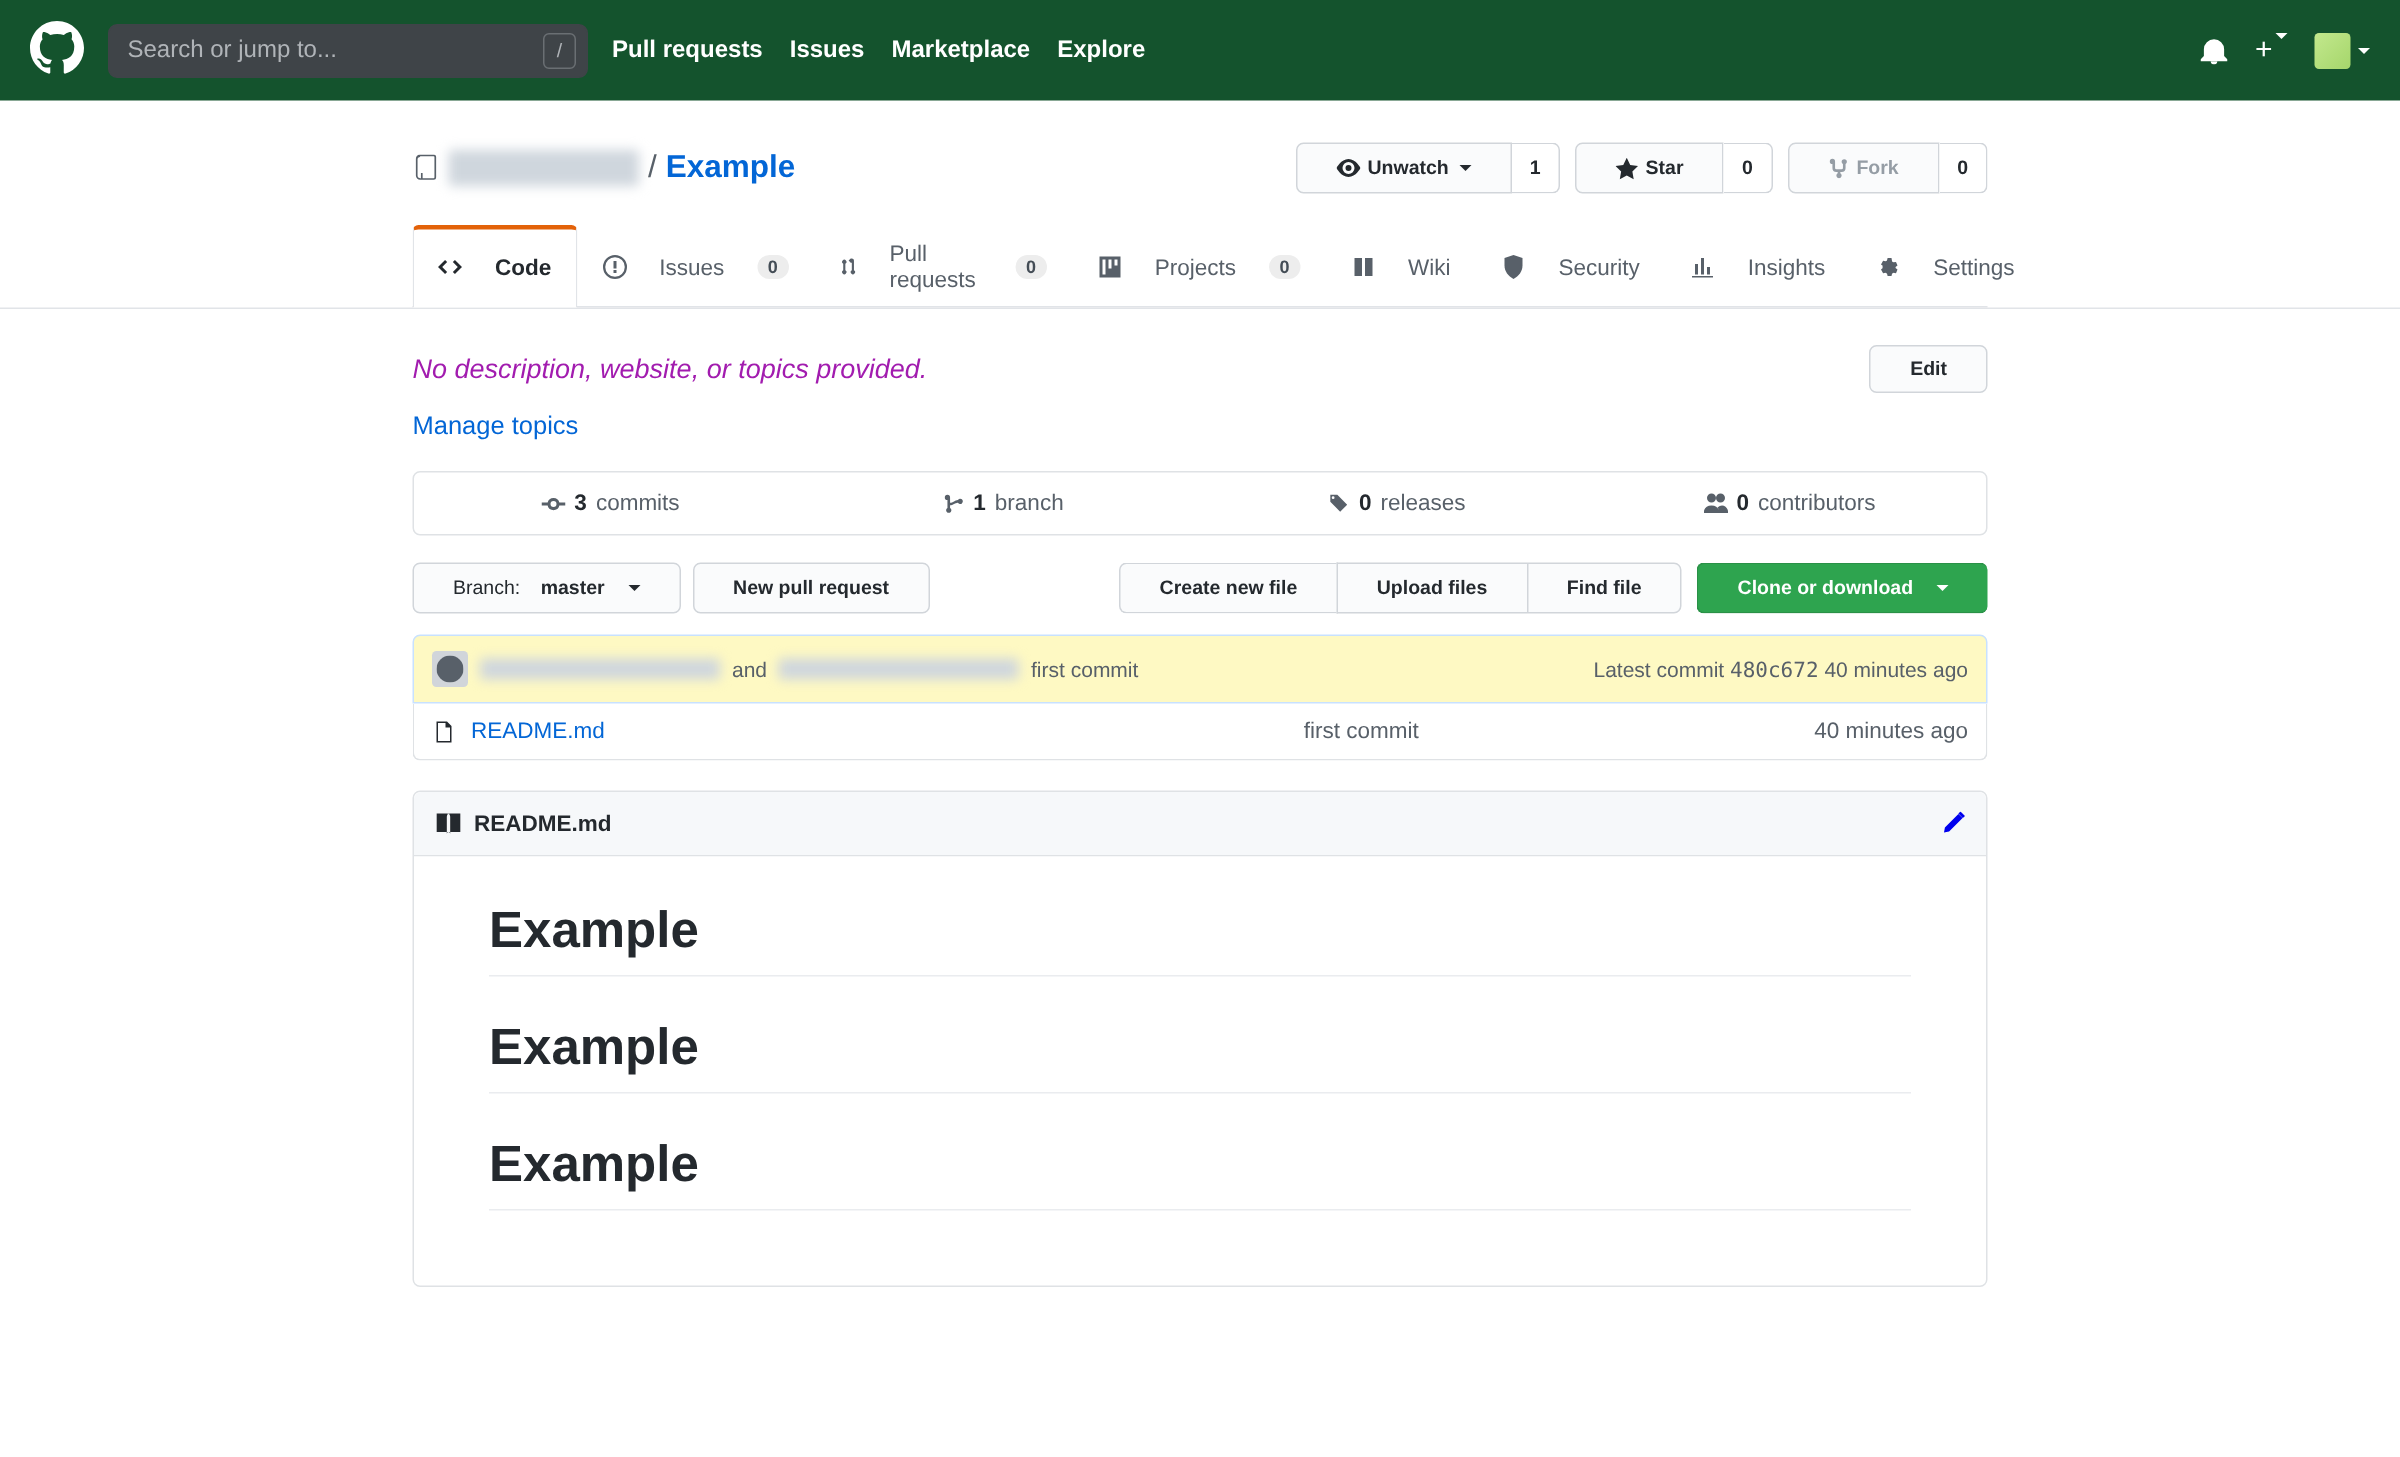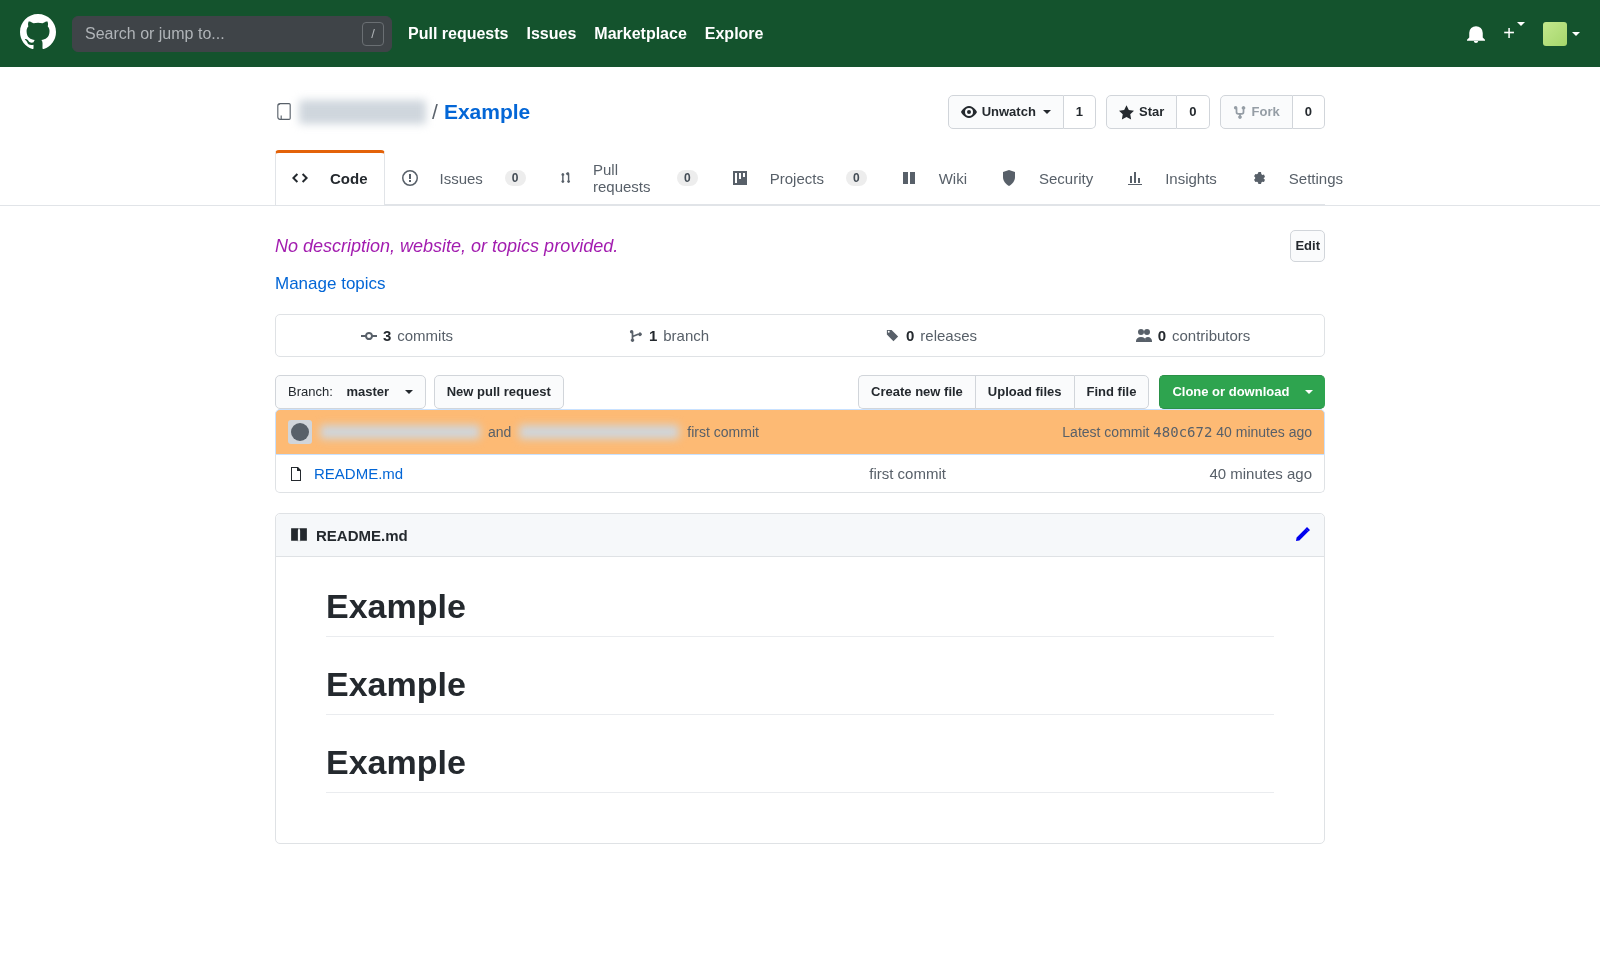--- a/index.html
+++ b/index.html
@@ -22,27 +22,27 @@
   
   .container { max-width: 1050px; margin: 0 auto; padding: 0 0; }
   .repohead { padding-top: 28px; }
   .repohead-row { display: flex; align-items: center; justify-content: space-between; margin-bottom: 20px; }
   .repo-title { display: flex; align-items: center; font-size: 21px; font-weight: 400; color: #586069; gap: 6px; }
   .repo-title a { color: #0366d6; }
   .repo-title .owner { filter: blur(4px); background: #cfd6dd; color: transparent; border-radius: 2px; padding: 0 4px; }
   .repo-title .reponame { font-weight: 600; }
   .repo-actions { display: flex; gap: 10px; }
   .btn-group { display: flex; }
-  .btn { display: inline-flex; align-items: center; gap: 5px; background: #fafbfc; border: 1px solid #d1d5da; padding: 6px 12px; font-size: 13px; font-weight: 600; color: #24292e; cursor: pointer; line-height: 20px; border-radius: 5px; }
+  .btn { display: inline-flex; align-items: center; gap: 5px; background: #fafbfc; border: 1px solid #d1d5da; padding: 6px 26px; font-size: 13px; font-weight: 600; color: #24292e; cursor: pointer; line-height: 20px; border-radius: 5px; }
   .btn-group .btn { border-radius: 0; }
   .btn-group .btn:first-child { border-radius: 5px 0 0 5px; }
   .btn-group .count { border: 1px solid #d1d5da; border-left: none; padding: 6px 12px; font-size: 13px; font-weight: 600; border-radius: 0 5px 5px 0; background: #fff; line-height: 20px; }
   .btn.disabled { color: #959da5; background: #fafbfc; }
   .btn-primary { background: #2ea44f; color: #fff; border-color: #2a9147; }
-  .btn-sm { padding: 5px 4px; font-size: 13px; text-align: center; }
+  .btn-sm { padding: 5px 26px; font-size: 13px; text-align: center; }
 
   
   .reponav { border-bottom: 1px solid #e1e4e8; display: flex; }
   .reponav-item { display: flex; align-items: center; gap: 22px; padding: 10px 16px; color: #586069; font-size: 15px; border: 1px solid transparent; border-bottom: none; position: relative; top: 1px; }
   .reponav-item.selected { background: #fff; border-color: #e1e4e8; border-top: 3px solid #e36209; border-radius: 4px 4px 0 0; color: #24292e; font-weight: 600; padding-top: 8px; }
   .reponav-item .counter { background: #ededed; color: #444d56; border-radius: 20px; padding: 1px 7px; font-size: 12px; font-weight: 600; }
 
   .underline-nav-border { border-bottom: 1px solid #e1e4e8; }
 
   
@@ -56,21 +56,21 @@
   .stats-item strong { color: #24292e; }
 
   .file-nav { display: flex; align-items: center; justify-content: space-between; margin-top: 18px; }
   .file-nav-left { display: flex; gap: 8px; }
   .file-nav-right { display: flex; gap: 0; }
   .file-nav-right .btn { border-radius: 0; border-right: none; }
   .file-nav-right .btn:first-child { border-radius: 5px 0 0 5px; }
   .file-nav-right .btn:nth-child(3) { border-right: 1px solid #d1d5da; border-radius: 0 5px 5px 0; }
   .file-nav-right .btn-primary { margin-left: 10px; border-radius: 5px; }
 
-  .commit-tease { background: #fdba74; border: 1px solid #c8e1ff; border-radius: 5px 5px 0 0; padding: 10px 12px; display: flex; align-items: center; justify-content: space-between; font-size: 14px; color: #586069; }
+  .commit-tease { background: #fef9c3; border: 1px solid #c8e1ff; border-radius: 5px 5px 0 0; padding: 10px 12px; margin-top: 14px; display: flex; align-items: center; justify-content: space-between; font-size: 14px; color: #586069; }
   .commit-tease-left { display: flex; align-items: center; gap: 8px; }
   .commit-avatar { width: 24px; height: 24px; border-radius: 3px; background: #d1d5da; display:inline-flex; align-items:center; justify-content:center; }
   .blur-text { filter: blur(4px); background: #cfd6dd; color: transparent; border-radius: 2px; display: inline-block; height: 14px; }
   .blur-text.w1 { width: 160px; }
   .blur-text.w2 { width: 160px; }
   .commit-sha { font-family: SFMono-Regular, Consolas, monospace; color: #586069; }
 
   .file-list { border: 1px solid #dfe2e5; border-top: none; border-radius: 0 0 5px 5px; }
   .file-row { display: flex; align-items: center; padding: 10px 12px; font-size: 15px; }
   .file-row .fname { color: #0366d6; margin-left: 10px; flex: 0 0 38%; }

